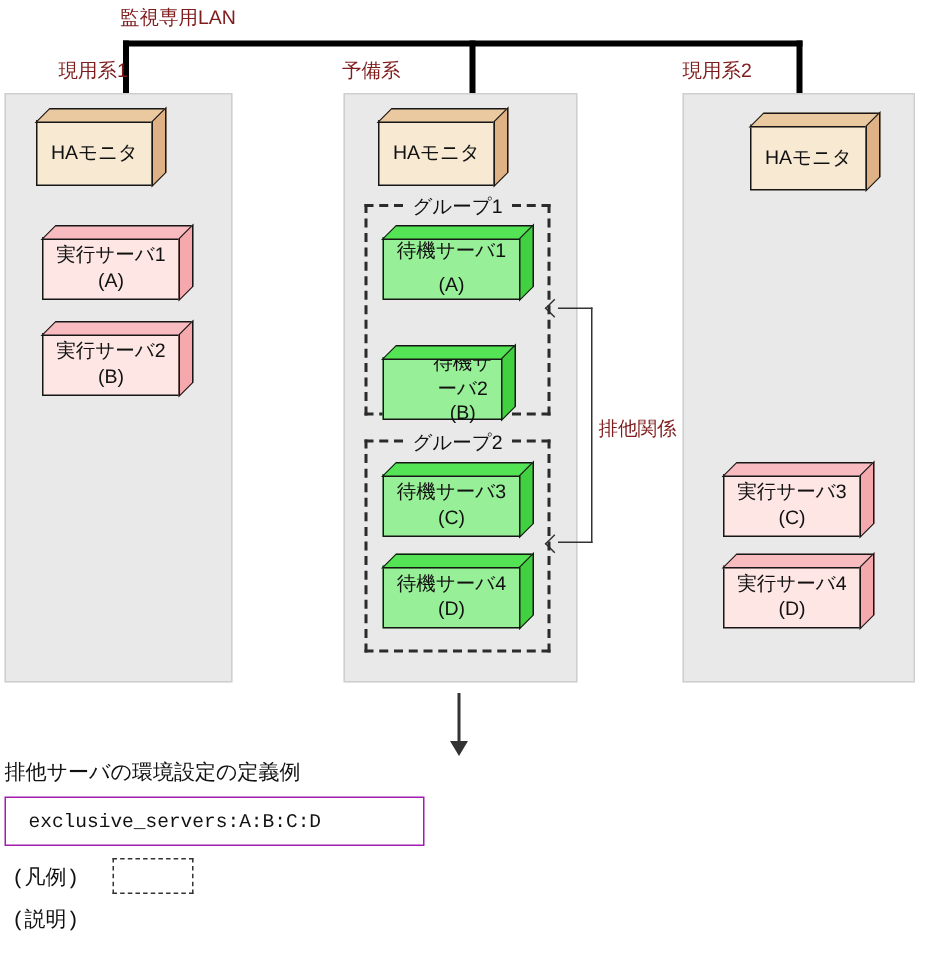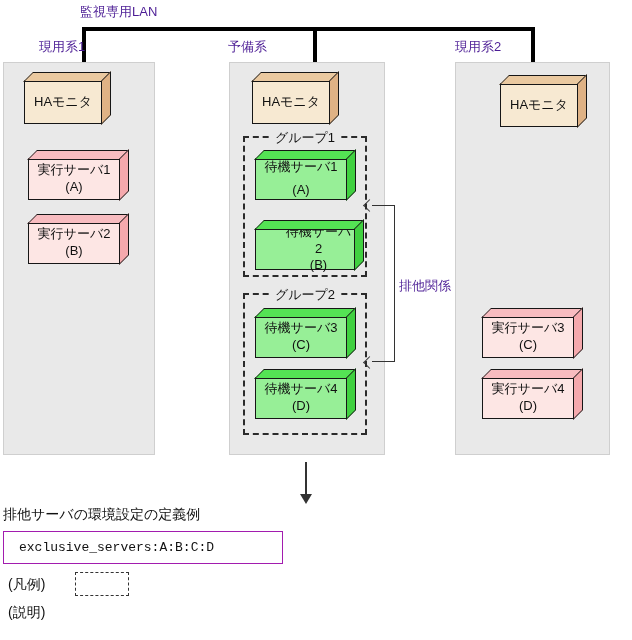--- a/index.html
+++ b/index.html
@@ -9,21 +9,21 @@
     color: #111;
   }
   .stage {
     position: relative;
     width: 632px;
     height: 640px;
     overflow: hidden;
     background: #fff;
   }
   .abs { position: absolute; }
-  .label { font-size: 13px; color: #4c1d95; white-space: nowrap; }
+  .label { font-size: 13px; color: #7f1d1d; white-space: nowrap; }
 
   
   .lan-h { position: absolute; background: #000; height: 4px; }
   .lan-v { position: absolute; background: #000; width: 4px; }
 
   
   .panel {
     position: absolute;
     background: var(--panel);
     border: 1px solid #cfcfcf;
@@ -125,21 +125,21 @@
     font-size: 13px;
     padding-left: 15px;
     white-space: nowrap;
   }
 
   .legend-sample {
     position: absolute;
     border: 1.5px dashed #333;
     background: #fff;
   }
-  .note { font-size: 14px; white-space: nowrap; }
+  .note { font-size: 14px; white-space: nowrap; font-family: Liberation Mono, monospace; }
 </style>
 </head>
 <body>
 
 <div class="stage">
 
   <div class="abs label" style="left:80px; top:3px;">監視専用LAN</div>
   <div class="lan-h" style="left:82px; top:27px; width:453px;"></div>
   <div class="lan-v" style="left:82px;  top:27px; height:35px;"></div>
   <div class="lan-v" style="left:313px; top:27px; height:35px;"></div>
@@ -172,21 +172,21 @@
     <span>(B)</span>
   </div>
 
   <div class="group" style="left:243px; top:136px; width:124px; height:141px;">
     <span class="group-label">グループ1</span>
   </div>
   <div class="box3d box-standby" style="left:255px; top:158px; width:92px; height:42px;justify-content:space-between;">
     <span>待機サーバ1</span>
     <span>(A)</span>
   </div>
-  <div class="box3d box-standby" style="left:255px; top:228px; width:100px; height:42px;padding-left:27px;">
+  <div class="box3d box-standby" style="left:255px; top:238px; width:80px; height:42px;padding-left:27px;">
     <span>待機サーバ2</span>
     <span>(B)</span>
   </div>
 
   <div class="group" style="left:243px; top:293px; width:124px; height:142px;">
     <span class="group-label">グループ2</span>
   </div>
   <div class="box3d box-standby" style="left:255px; top:316px; width:92px; height:42px;">
     <span>待機サーバ3</span>
     <span>(C)</span>

